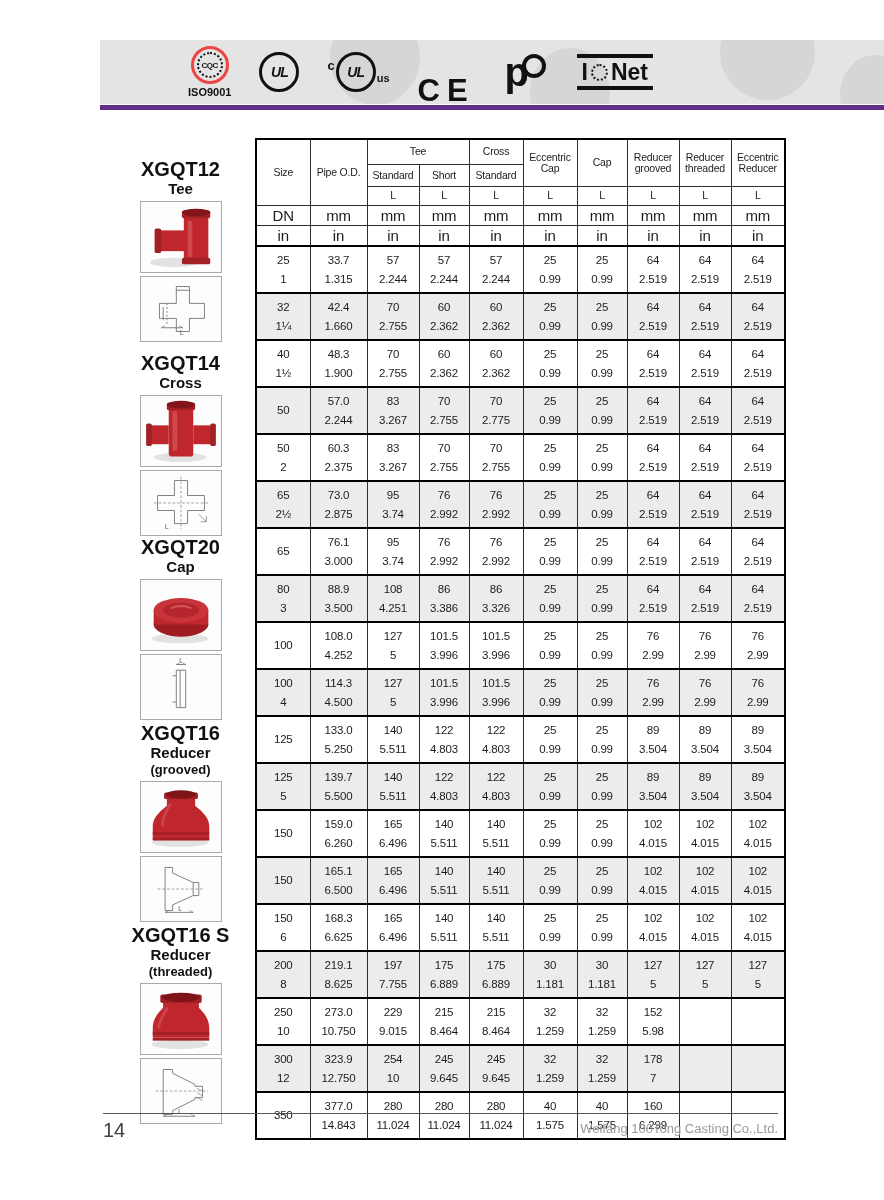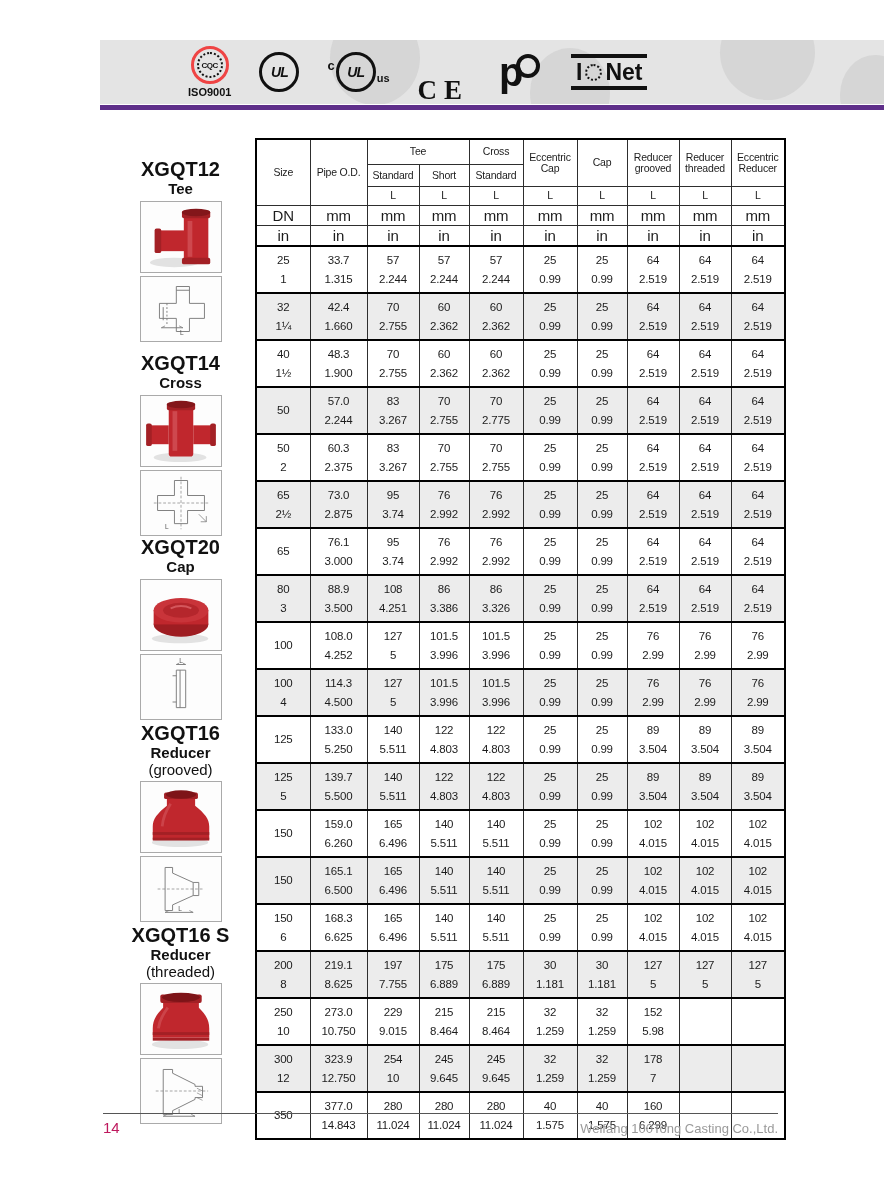--- a/index.html
+++ b/index.html
@@ -20,36 +20,36 @@
   .iso-ring-inner{width:26px;height:26px;border:2px dotted #111;border-radius:50%;
             display:flex;align-items:center;justify-content:center;box-sizing:border-box;
             font-size:8px;font-weight:bold;letter-spacing:-0.5px;}
   .iso-label{font-size:11px;font-weight:bold;margin-top:1px;}
   .ul-ring{width:40px;height:40px;border:3px solid #111;border-radius:50%;
            display:flex;align-items:center;justify-content:center;box-sizing:border-box;
            font-weight:bold;font-style:italic;font-size:14px;letter-spacing:-1px;}
   .cul{gap:1px;}
   .cul .c-pre{font-size:13px;font-weight:bold;align-self:flex-start;margin-top:6px;}
   .cul .us-suf{font-size:11px;font-weight:bold;align-self:flex-end;margin-bottom:8px;}
-  .ce-text{font-size:27px;font-weight:bold;letter-spacing:7px;
-           font-family:Liberation Serif, serif;margin-top:37px;}
+  .ce-text{font-size:31px;font-weight:bold;letter-spacing:7px;
+           font-family:Liberation Sans, sans-serif;margin-top:37px;}
   .lpcb{width:46px;height:46px;}
   .lpcb .p-glyph{font-size:40px;font-weight:bold;line-height:42px;margin-left:2px;}
   .lpcb .p-ring{position:absolute;right:3px;top:5px;width:16px;height:16px;
                 border:4px solid #111;border-radius:50%;}
   .iqnet{border-top:4px solid #111;border-bottom:4px solid #111;padding:1px 5px;gap:2px;}
   .iqnet .iq-i,.iqnet .iq-net{font-size:23px;font-weight:bold;line-height:26px;}
   .iqnet .iq-dot{width:13px;height:13px;border:2px dotted #111;border-radius:50%;
                  margin:0 1px;align-self:center;}
 
   
   .product{position:absolute;left:103px;width:155px;text-align:center;margin-top:22px;}
   .p-code{font-size:20px;font-weight:bold;line-height:22px;color:#111;}
   .p-name{font-size:15px;font-weight:bold;line-height:18px;color:#111;}
-  .p-name2{font-size:15px;font-weight:normal;line-height:16px;color:#111;}
+  .p-name2{font-size:13px;font-weight:bold;line-height:16px;color:#111;}
   .p-frame{width:80px;margin:3px auto 0;border:1px solid #aaa;background:#fdfdfd;
            display:flex;align-items:center;justify-content:center;}
   .p-photo{height:70px;}
   .p-draw{height:64px;}
 
   
   .spec-table{position:absolute;left:255px;top:138px;border-collapse:collapse;
               table-layout:fixed;background:#fff;border:2px solid #000;}
   .spec-table th,.spec-table td{border:1px solid #2e2e2e;text-align:center;
               padding:0;font-weight:normal;letter-spacing:-0.2px;}
@@ -60,21 +60,21 @@
   .spec-table tr.units td{height:19px;font-size:15px;}
   .spec-table tr.units-in td{border-bottom:2px solid #000;}
   .spec-table tbody td{height:45px;vertical-align:middle;font-size:11.5px;
               border-top:2px solid #000;}
   .spec-table tbody td div{line-height:19px;}
   .spec-table tbody tr.shaded{background:var(--row_shaded);}
 
   
   .footer-line{position:absolute;left:103px;top:1113px;width:675px;height:1px;
                background:#555;}
-  .page-number{position:absolute;left:103px;top:1119px;font-size:15px;color:#be185d;}
+  .page-number{position:absolute;left:103px;top:1119px;font-size:20px;color:#404040;}
   .company{position:absolute;left:103px;top:1121px;width:675px;text-align:right;
            font-size:13px;color:var(--footer_gray);}
 
   svg text{font-family:"Liberation Sans",sans-serif;}
 </style>
 </head>
 <body>
 
 <div class="page">
 

